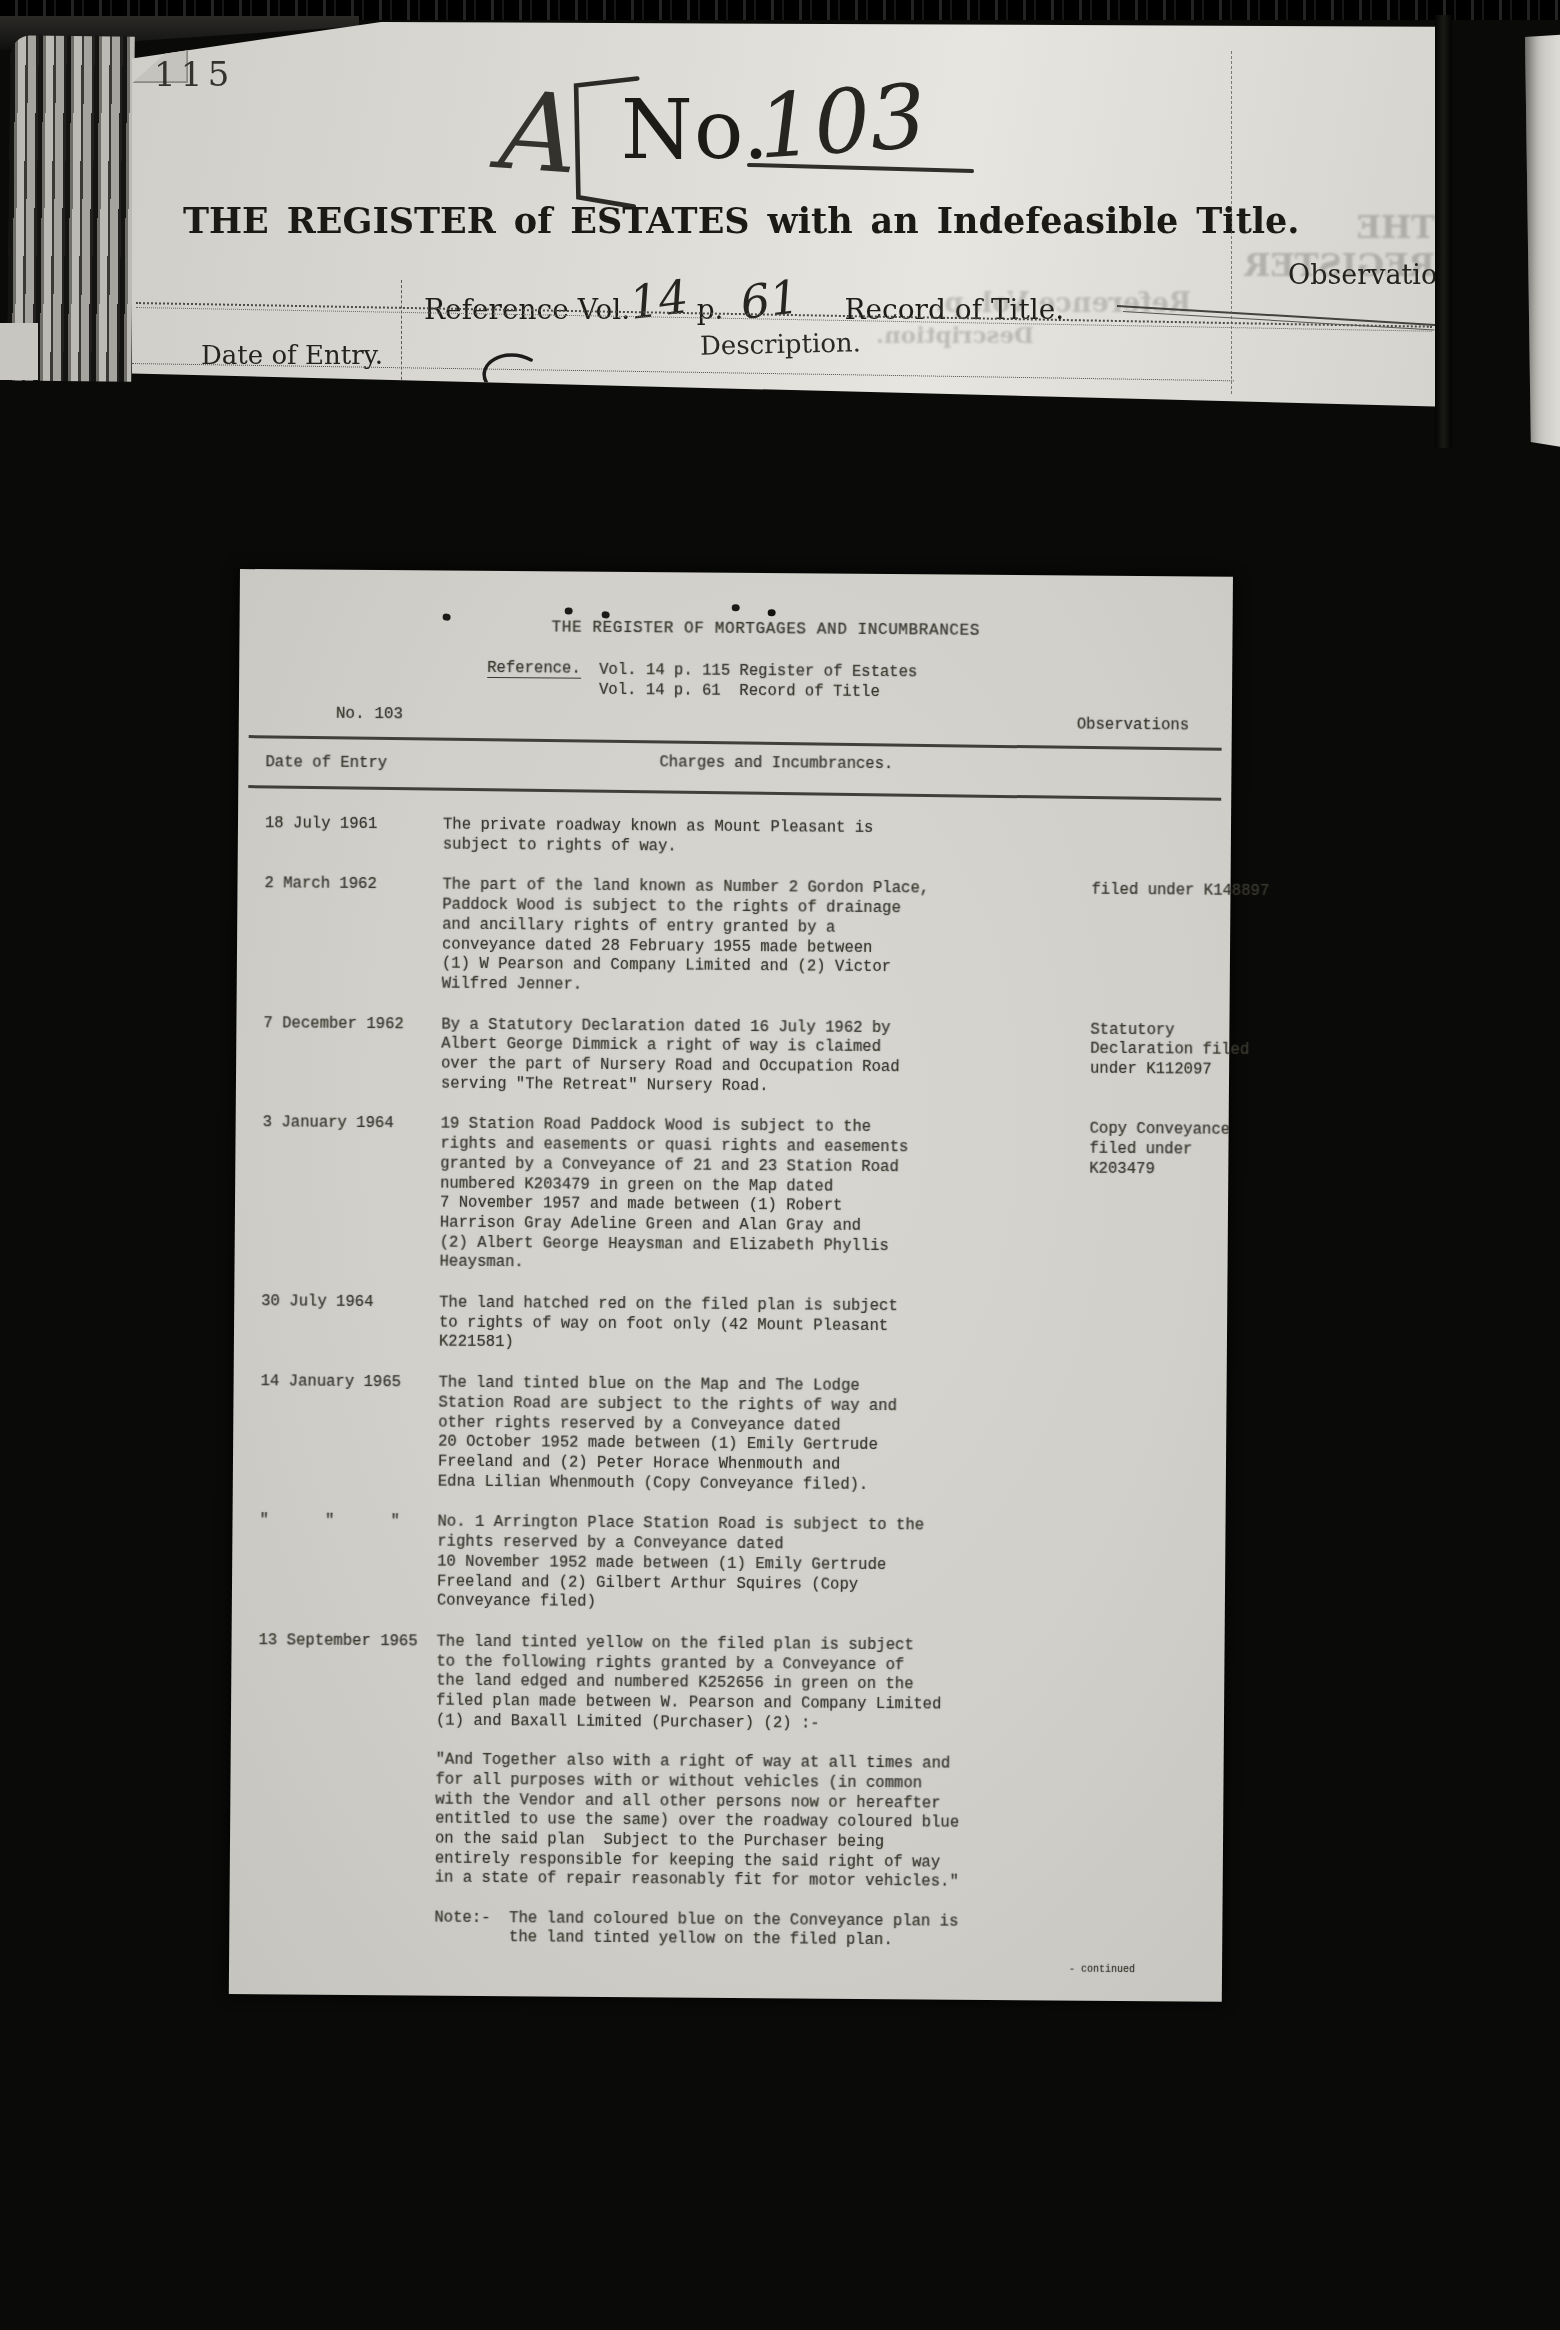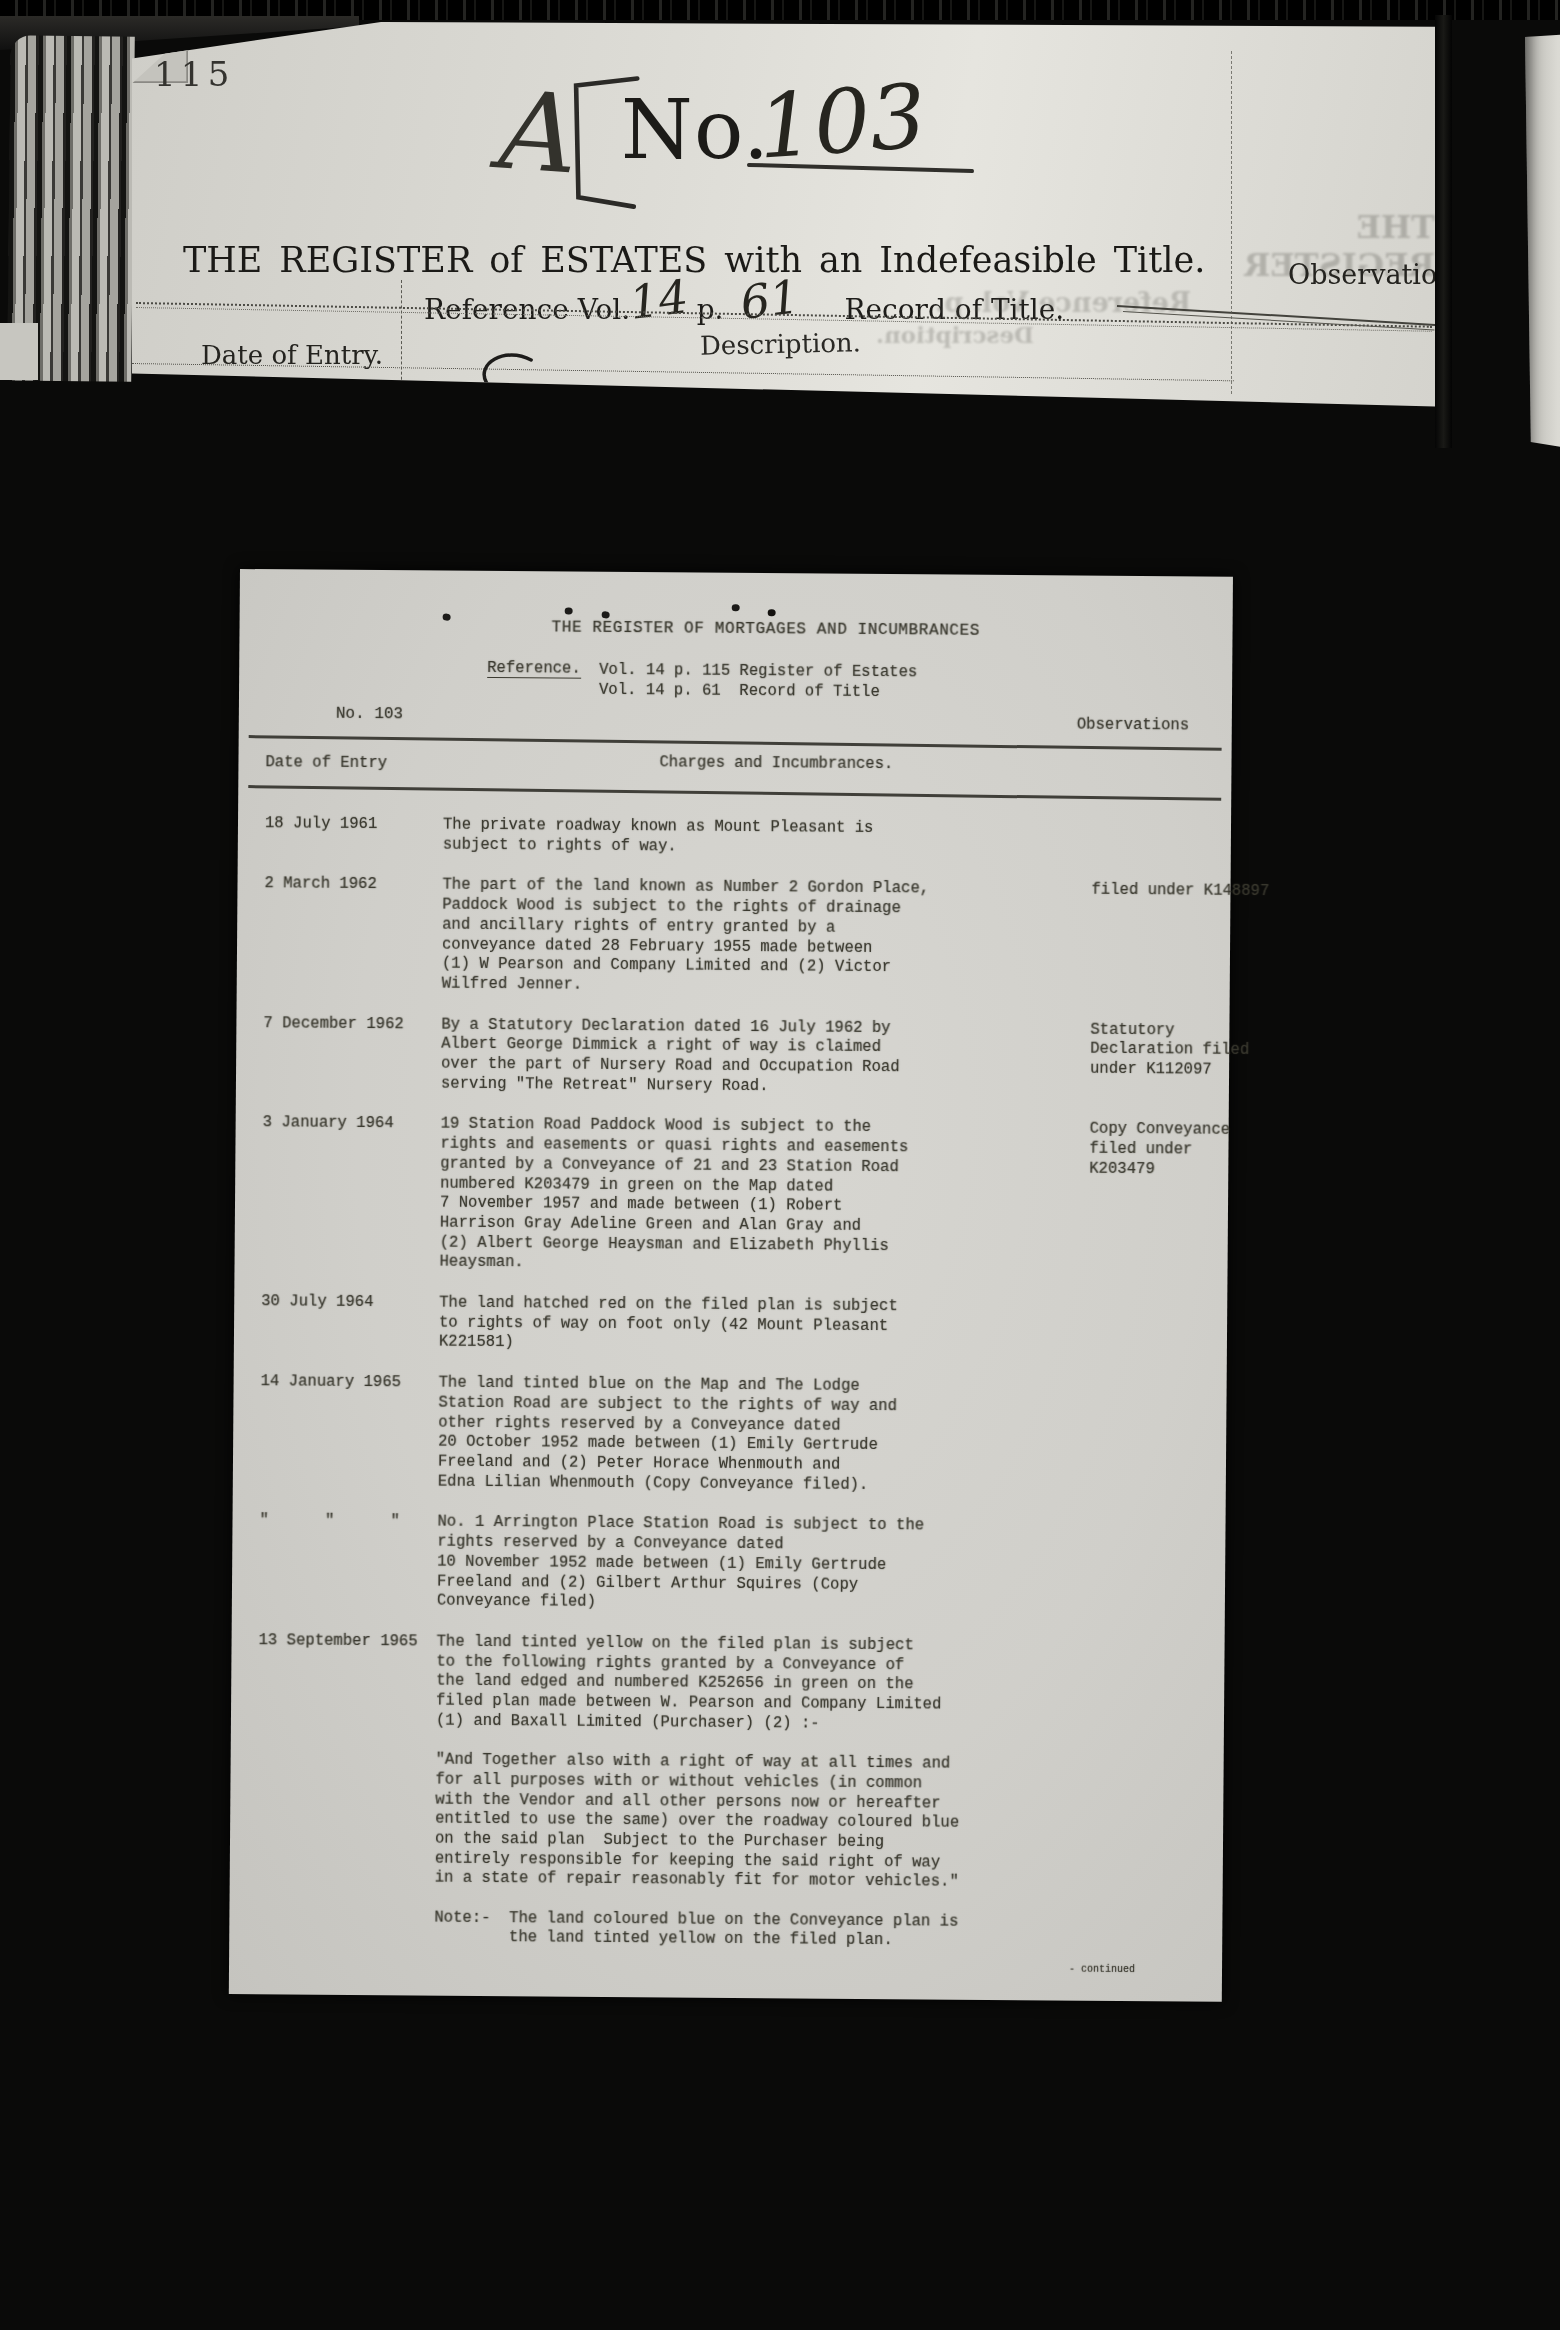--- a/index.html
+++ b/index.html
@@ -25,21 +25,21 @@
     clip-path:polygon(0 100%,100% 0,100% 100%);box-shadow:inset -1.7px -1.7px 0 #8a8984;}
   .pen-vstroke{left:30px;top:1.2px;width:2.3px;height:25.5px;background:#2c2b29;transform:rotate(4deg);}
   .pen-diag{left:2.3px;top:35px;width:71px;height:2.9px;background:#2c2b29;
     transform:rotate(-40deg);transform-origin:left center;border-radius:1.7px;}
   .folio-num{left:22px;top:37px;font-size:34px;letter-spacing:5.2px;color:#34332f;}
   .hw{font-style:italic;color:#26251f;}
   .hw-A{left:368px;top:53px;font-size:108px;font-weight:300;transform:rotate(4deg);color:#33322c;}
   .no-label{left:489px;top:65px;font-size:82px;font-weight:normal;color:#1c1b18;letter-spacing:1.2px;}
   .hw-103{left:626px;top:53px;font-size:88px;transform:rotate(-4deg);}
   .hw-underline{left:615px;top:149px;width:227px;height:3.5px;background:#302f2b;transform:rotate(1.6deg);border-radius:1.7px;}
-  .main-title{left:51px;top:183px;font-size:35px;font-weight:normal;color:#1b1a17;word-spacing:5.8px;margin-top:40px;}
+  .main-title{left:51px;top:183px;font-size:35px;font-weight:bold;color:#1b1a17;word-spacing:5.8px;}
   .mirror{transform:scaleX(-1);color:#55544d;opacity:.30;filter:blur(1.2px);font-weight:bold;}
   .mirror-register{left:1072px;top:191px;font-size:32px;}
   .mirror-reference{left:803px;top:270px;font-size:27px;opacity:.26;}
   .mirror-description{left:744px;top:304px;font-size:23px;opacity:.28;}
   .ref-row{left:292px;top:240px;display:flex;align-items:baseline;color:#1e1d1a;}
   .ref-print{font-size:28px;}
   .ref-hw{font-size:46px;font-style:italic;color:#26251f;transform:rotate(-7deg) translateY(-3.5px);}
   .obs-header{left:1156px;top:242px;font-size:27px;color:#24231f;}
   .rule-dotted-a{left:3.5px;top:285px;width:1296px;border-top:2.3px dotted #4b4a44;transform:rotate(1.05deg);transform-origin:left center;}
   .rule-dotted-a2{left:3.5px;top:290px;width:1296px;border-top:1.2px dotted #6e6d66;transform:rotate(1.05deg);transform-origin:left center;}

